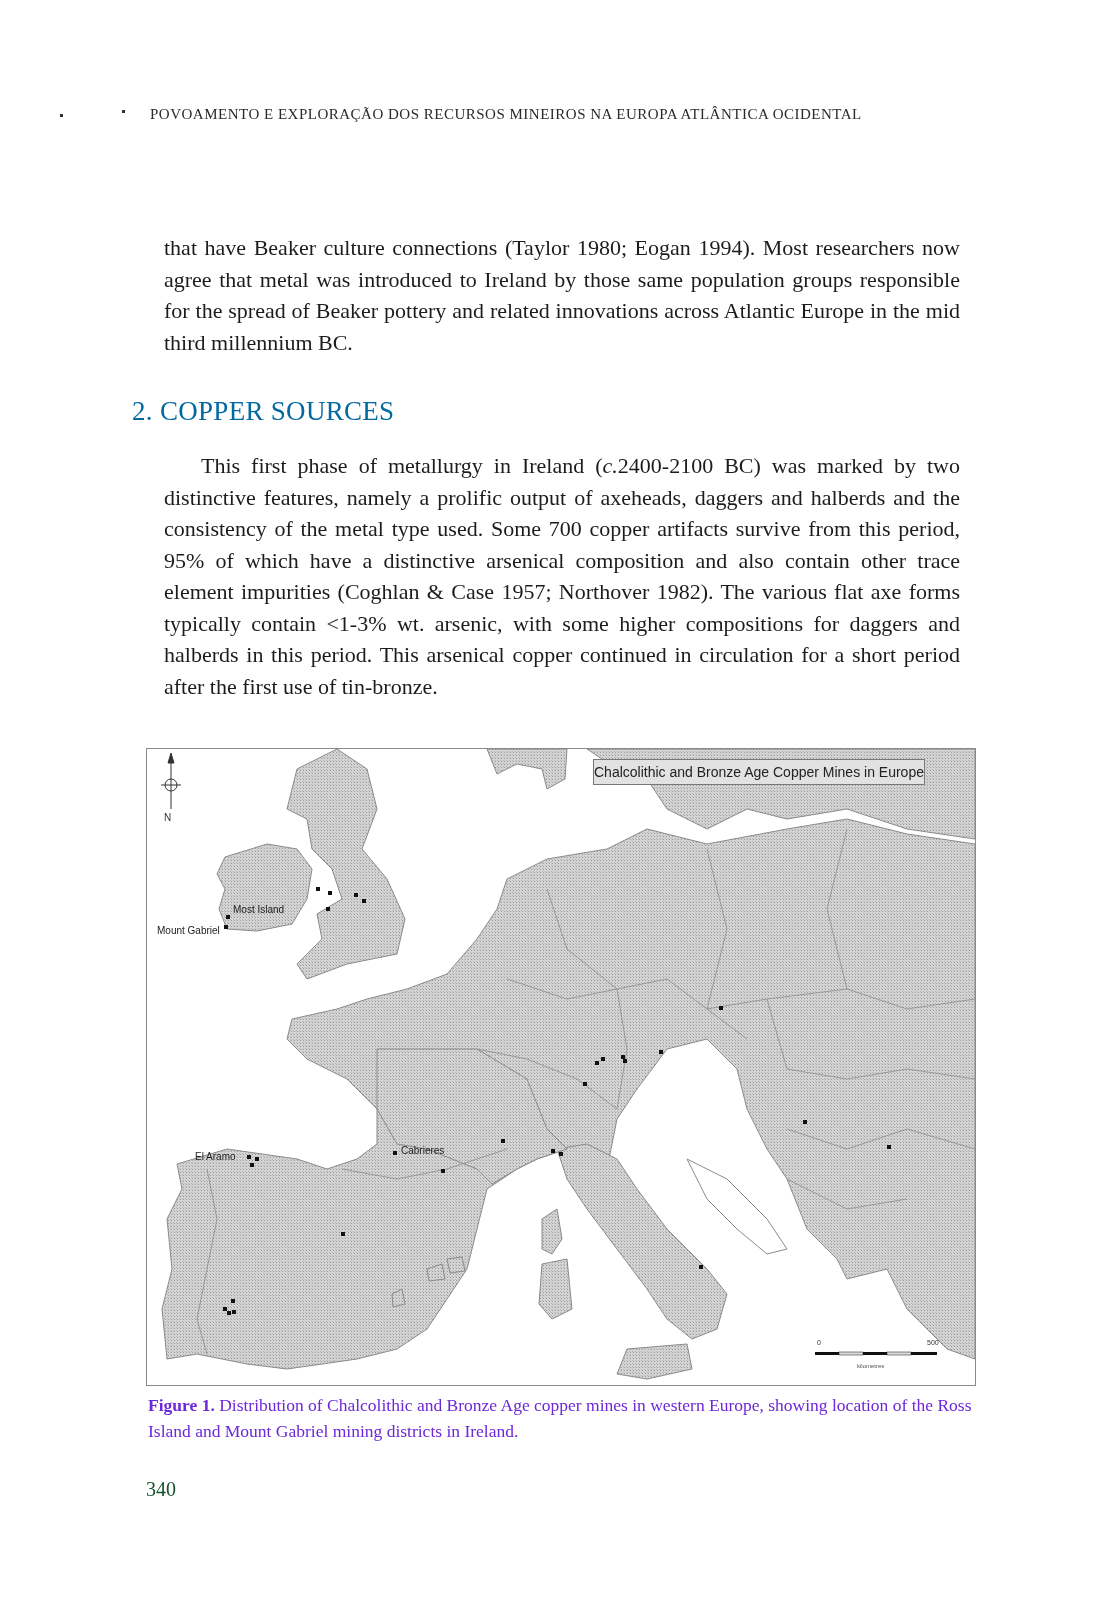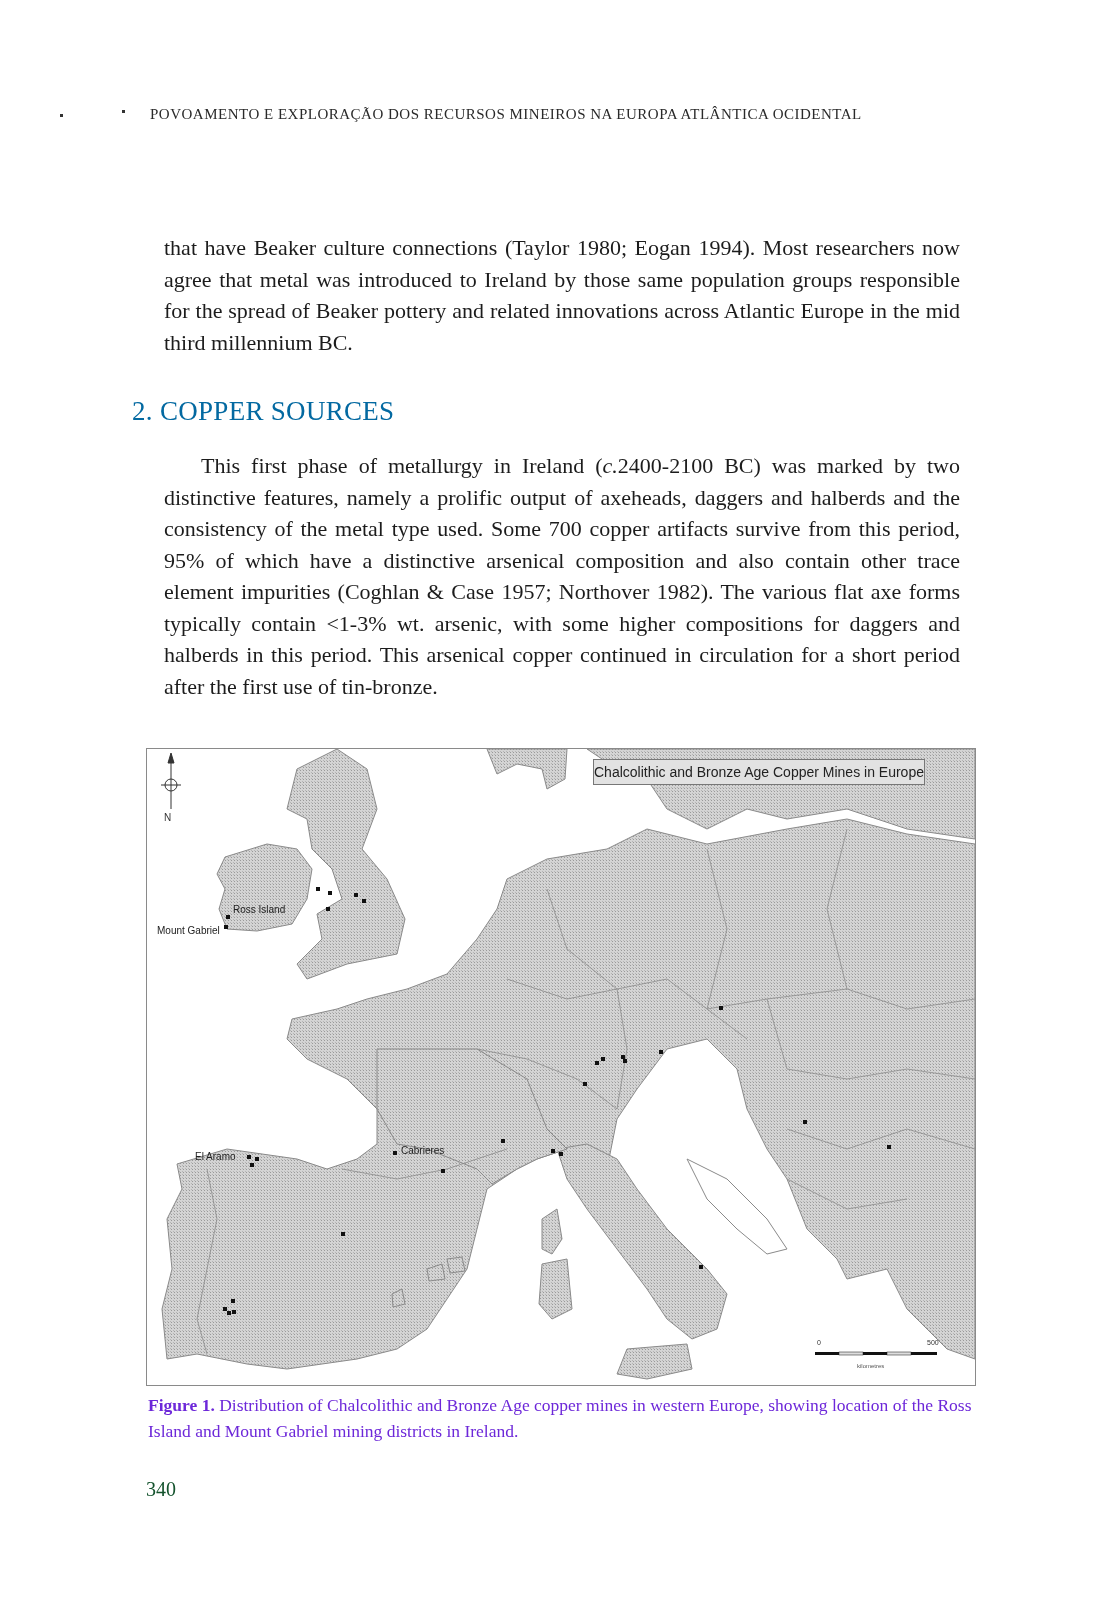--- a/index.html
+++ b/index.html
@@ -151,21 +151,21 @@
       <rect x="692" y="603" width="24" height="3" fill="#ddd" stroke="#111" stroke-width="0.5"></rect>
       <rect x="716" y="603" width="24" height="3" fill="#111"></rect>
       <rect x="740" y="603" width="24" height="3" fill="#ddd" stroke="#111" stroke-width="0.5"></rect>
       <rect x="764" y="603" width="26" height="3" fill="#111"></rect>
     </g>
   </svg>
 
   <div class="map-title">Chalcolithic and Bronze Age Copper Mines in Europe</div>
   <div class="compass-n">N</div>
 
-  <div class="map-label" style="left:86px;top:155px;">Ross Island</div>
+  <div class="map-label" style="left:86px;top:155px;">Most Island</div>
   <div class="map-label" style="left:10px;top:176px;">Mount Gabriel</div>
   <div class="map-label" style="left:48px;top:402px;">El Aramo</div>
   <div class="map-label" style="left:254px;top:396px;">Cabrieres</div>
 
   <div class="scale-0">0</div>
   <div class="scale-500">500</div>
   <div class="scale-unit">kilometres</div>
 </div>
 
 <div class="caption">

